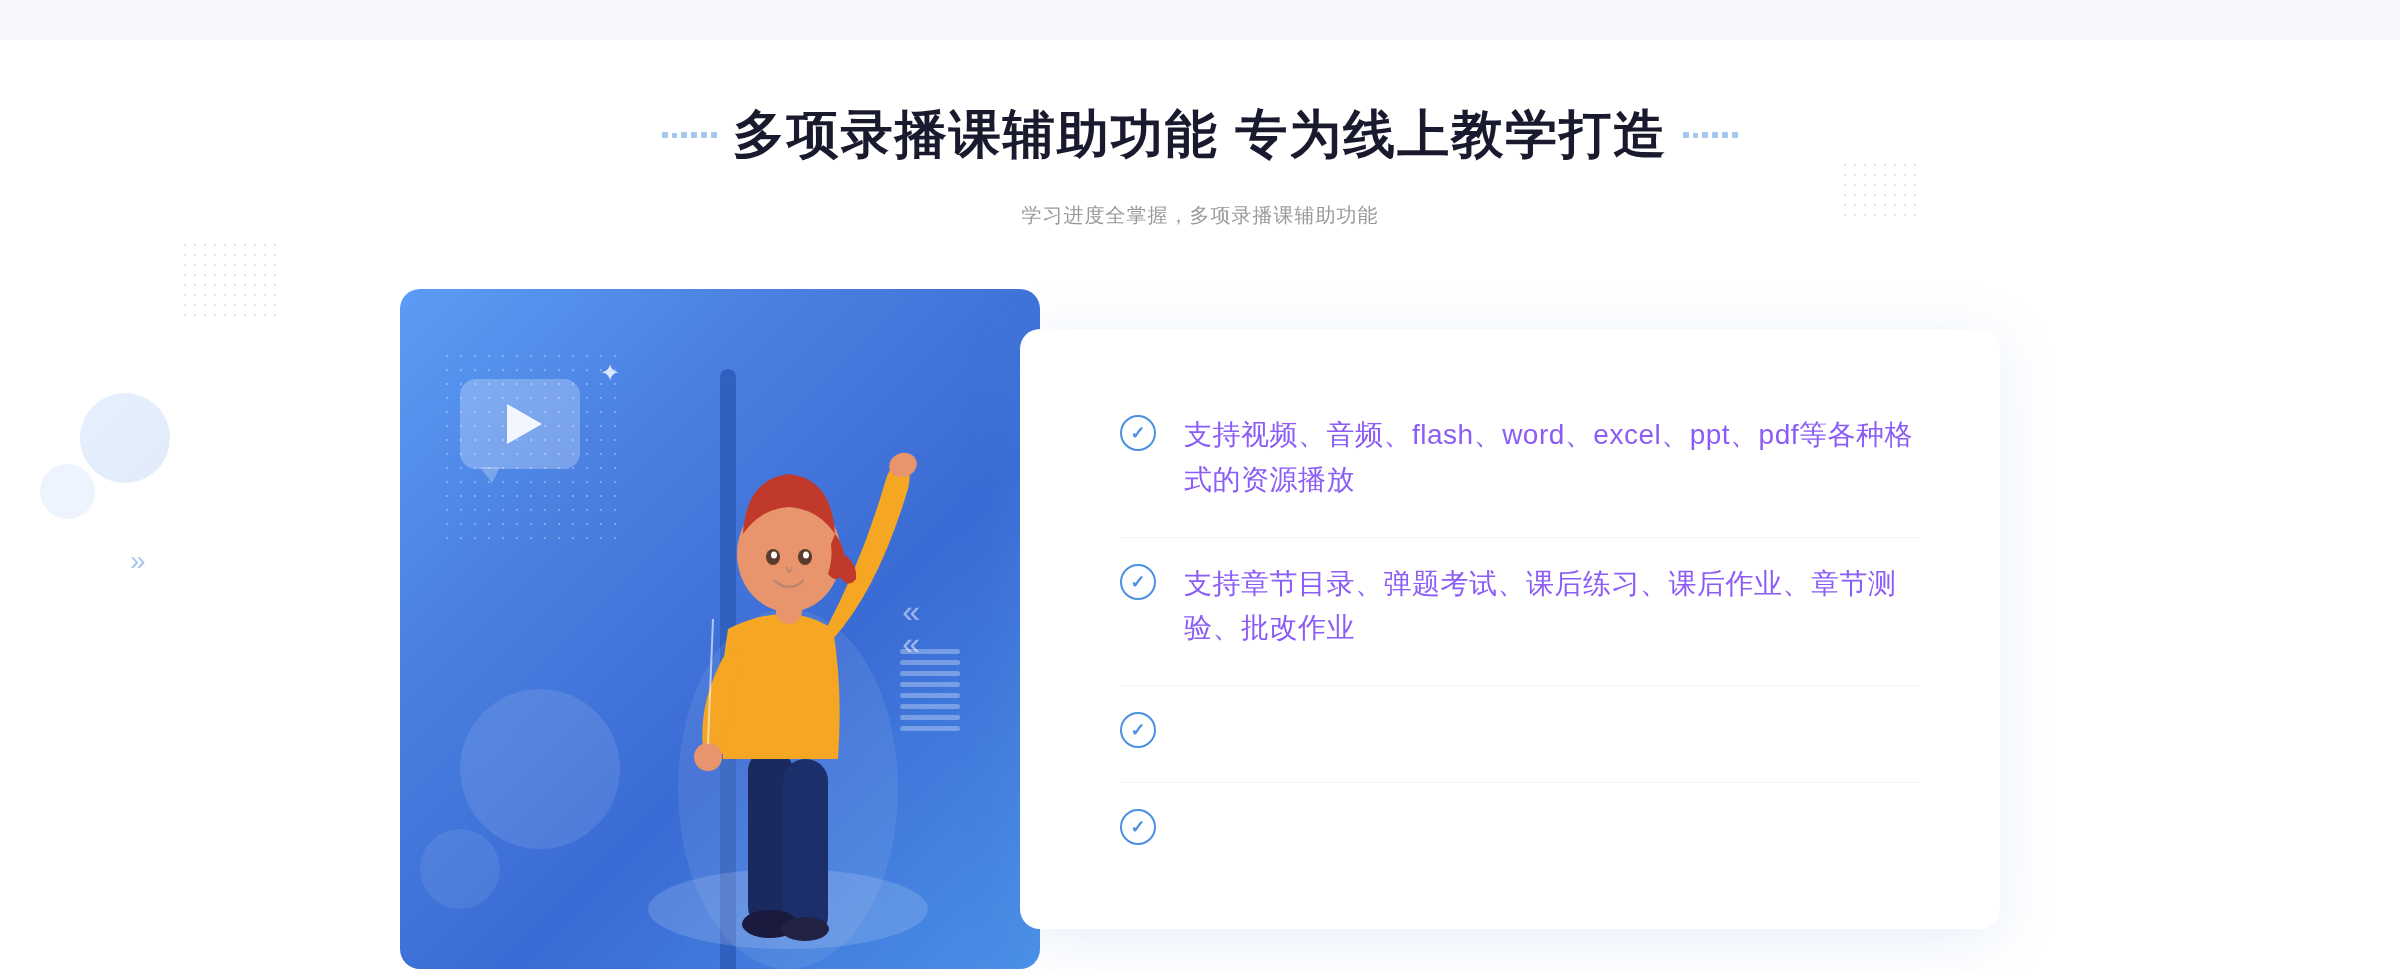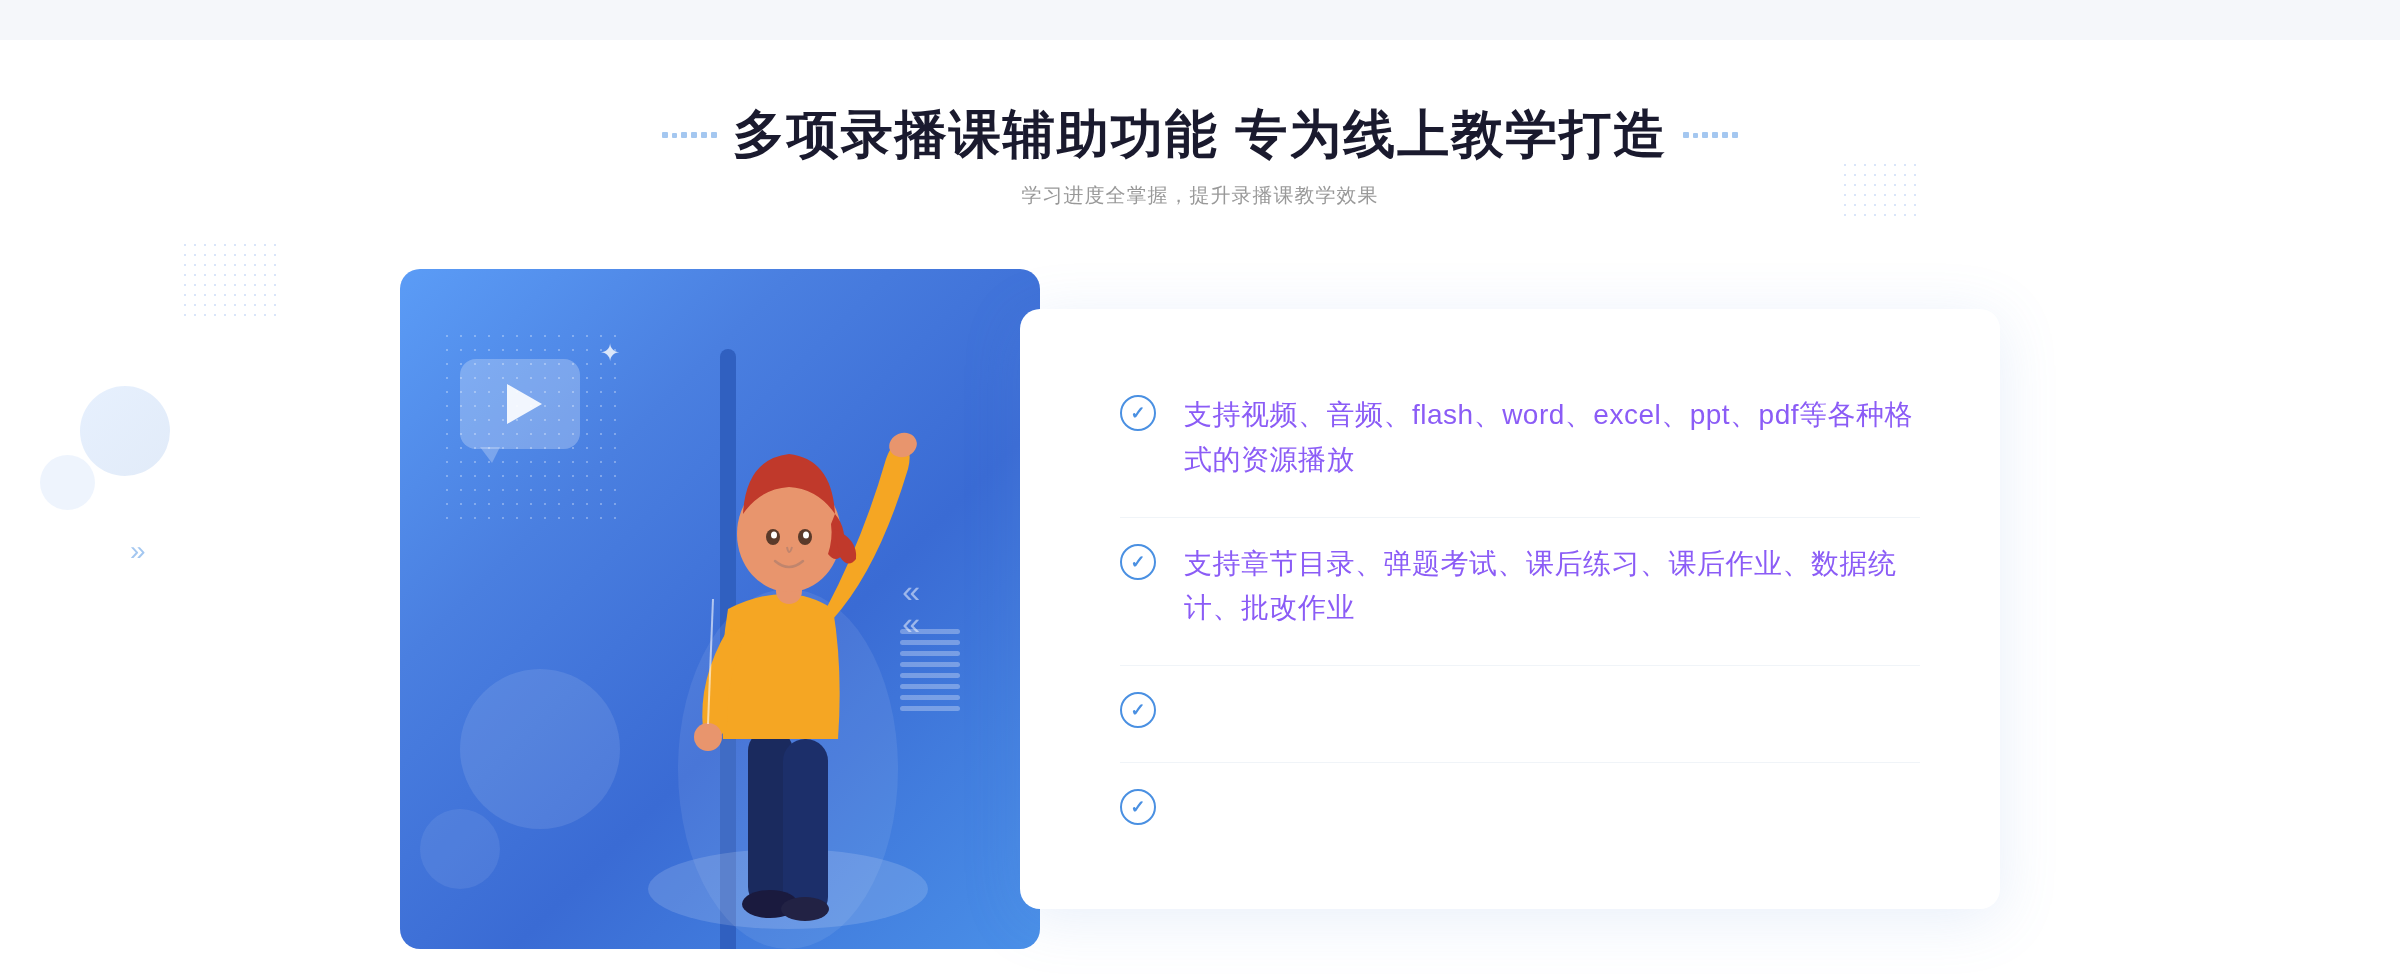--- a/index.html
+++ b/index.html
@@ -67,21 +67,21 @@
       text-align: center;
       margin-bottom: 60px;
       position: relative;
     }
 
     .title-row {
       display: flex;
       align-items: center;
       justify-content: center;
       gap: 16px;
-      margin-bottom: 12px;
+      margin-bottom: 32px;
     }
 
     .title-decoration {
       display: flex;
       gap: 4px;
       align-items: center;
     }
 
     .title-decoration span {
       display: inline-block;
@@ -356,21 +356,21 @@
       <h1 class="main-title">多项录播课辅助功能 专为线上教学打造</h1>
       <div class="title-decoration">
         <span></span>
           <span></span>
           <span></span>
         <span></span>
           <span></span>
           <span></span>
       </div>
     </div>
-    <p class="sub-title">学习进度全掌握，提升录播课教学效果</p>
+    <p class="sub-title">学习进度全掌握，多项录播课辅助功能</p>
   </div>
 
   <div class="content-section">
 
     <div class="illustration-card">
       <div class="illus-dots"></div>
 
       <div class="play-bubble">
         <div class="play-triangle"></div>
       </div>
@@ -443,21 +443,21 @@
         <div class="check-circle">
           <span class="check-mark">✓</span>
         </div>
         <span class="feature-text">支持视频、音频、flash、word、excel、ppt、pdf等各种格式的资源播放</span>
       </div>
 
       <div class="feature-item">
         <div class="check-circle">
           <span class="check-mark">✓</span>
         </div>
-        <span class="feature-text">支持章节目录、弹题考试、课后练习、课后作业、数据统计、批改作业</span>
+        <span class="feature-text">支持章节目录、弹题考试、课后练习、课后作业、章节测验、批改作业</span>
       </div>
 
       <div class="feature-item">
         <div class="check-circle">
           <span class="check-mark">✓</span>
         </div>
       </div>
 
       <div class="feature-item">
         <div class="check-circle">

